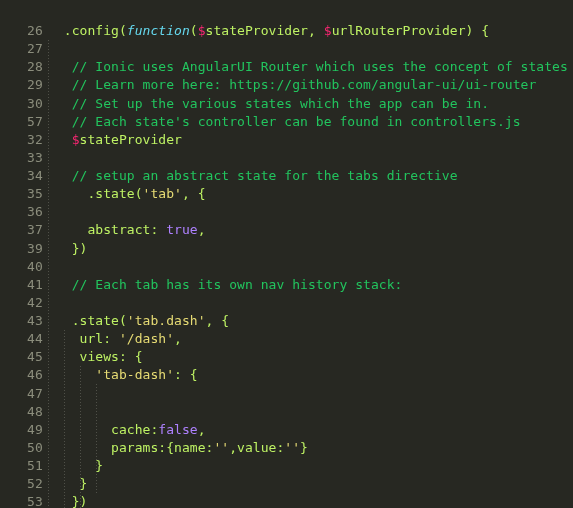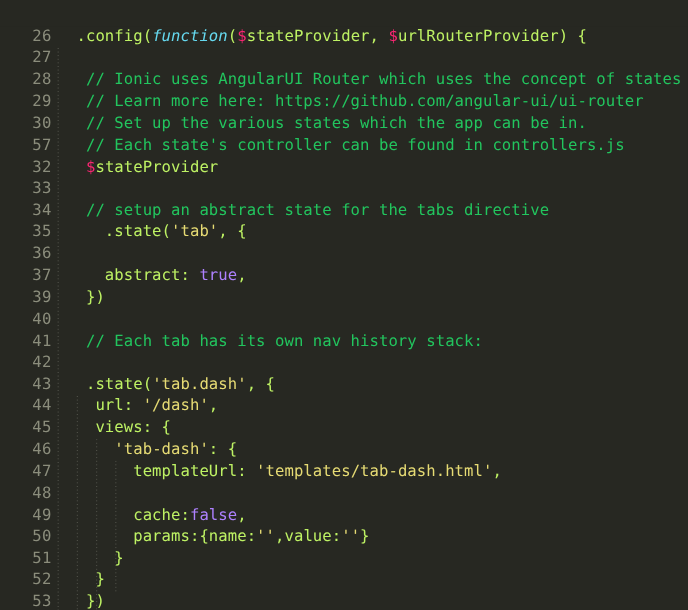--- a/index.html
+++ b/index.html
@@ -100,21 +100,21 @@
       <div class="line-row"><div class="gutter-num">36</div></div>
       <div class="line-row"><div class="gutter-num">37</div><div class="line-content"><span class="tok-plain">     abstract: </span><span class="tok-const">true</span><span class="tok-plain">,</span></div></div>
       <div class="line-row"><div class="gutter-num">39</div><div class="line-content"><span class="tok-plain">   })</span></div></div>
       <div class="line-row"><div class="gutter-num">40</div><div class="line-content"></div></div>
       <div class="line-row"><div class="gutter-num">41</div><div class="line-content"><span class="tok-comment">   // Each tab has its own nav history stack:</span></div></div>
       <div class="line-row"><div class="gutter-num">42</div><div class="line-content"></div></div>
       <div class="line-row"><div class="gutter-num">43</div><div class="line-content"><span class="tok-plain">   .state(</span><span class="tok-string">'tab.dash'</span><span class="tok-plain">, {</span></div></div>
       <div class="line-row"><div class="gutter-num">44</div><div class="line-content"><span class="tok-plain">    url: </span><span class="tok-string">'/dash'</span><span class="tok-plain">,</span></div></div>
       <div class="line-row"><div class="gutter-num">45</div><div class="line-content"><span class="tok-plain">    views: {</span></div></div>
       <div class="line-row"><div class="gutter-num">46</div><div class="line-content"><span class="tok-plain">      </span><span class="tok-string">'tab-dash'</span><span class="tok-plain">: {</span></div></div>
-      <div class="line-row"><div class="gutter-num">47</div><div class="line-content"><span class="tok-plain">        templateUrl: </span><span class="tok-string">'templates/tab-dash.html'</span><span class="tok-plain">,</span></div></div>
+      <div class="line-row"><div class="gutter-num">47</div></div>
       <div class="line-row"><div class="gutter-num">48</div></div>
       <div class="line-row"><div class="gutter-num">49</div><div class="line-content"><span class="tok-plain">        cache:</span><span class="tok-const">false</span><span class="tok-plain">,</span></div></div>
       <div class="line-row"><div class="gutter-num">50</div><div class="line-content"><span class="tok-plain">        params:{name:</span><span class="tok-string">''</span><span class="tok-plain">,value:</span><span class="tok-string">''</span><span class="tok-plain">}</span></div></div>
       <div class="line-row"><div class="gutter-num">51</div><div class="line-content"><span class="tok-plain">      }</span></div></div>
       <div class="line-row"><div class="gutter-num">52</div><div class="line-content"><span class="tok-plain">    }</span></div></div>
       <div class="line-row"><div class="gutter-num">53</div><div class="line-content"><span class="tok-plain">   })</span></div></div>
     </div>
 
 </div>
 

